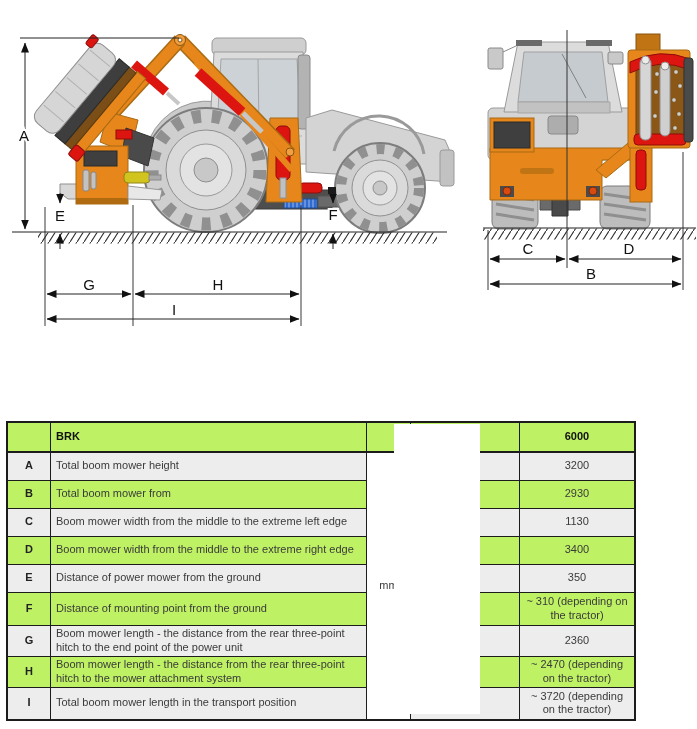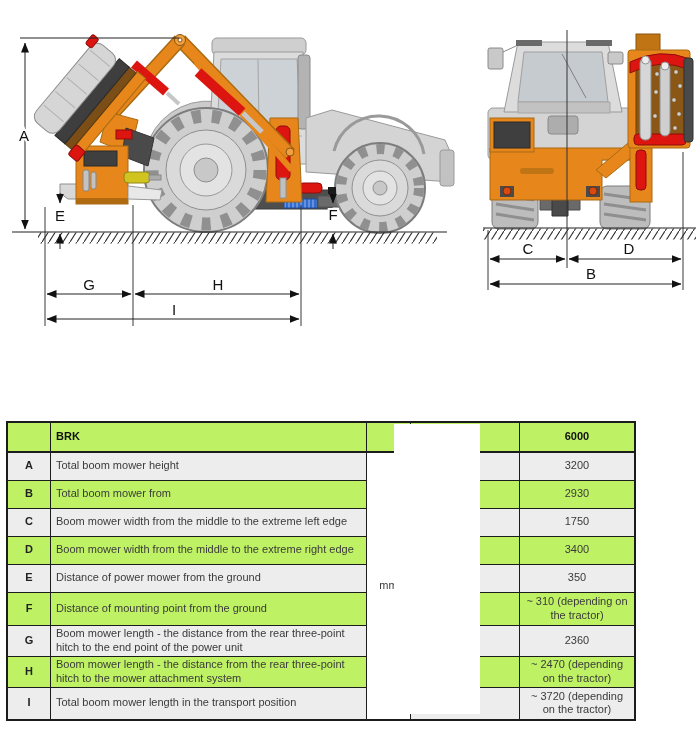--- a/index.html
+++ b/index.html
@@ -266,21 +266,21 @@
       <tr class="r1">
         <td class="c-letter">B</td>
         <td class="c-desc">Total boom mower from</td>
         <td class="c-hid"></td>
         <td class="c-val">2930</td>
       </tr>
       <tr class="r1 shade">
         <td class="c-letter">C</td>
         <td class="c-desc">Boom mower width from the middle to the extreme left edge</td>
         <td class="c-hid"></td>
-        <td class="c-val">1750</td>
+        <td class="c-val">1130</td>
       </tr>
       <tr class="r1">
         <td class="c-letter">D</td>
         <td class="c-desc">Boom mower width from the middle to the extreme right edge</td>
         <td class="c-hid"></td>
         <td class="c-val">3400</td>
       </tr>
       <tr class="r1 shade">
         <td class="c-letter">E</td>
         <td class="c-desc">Distance of power mower from the ground</td>

